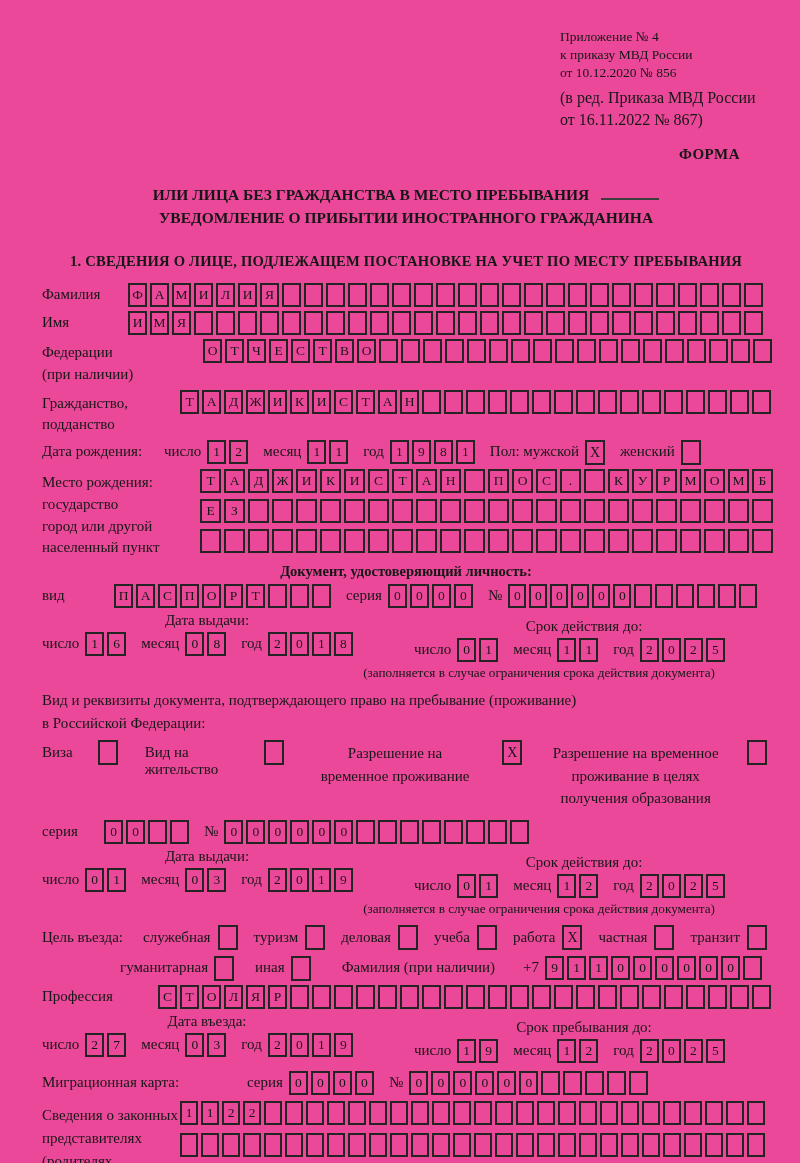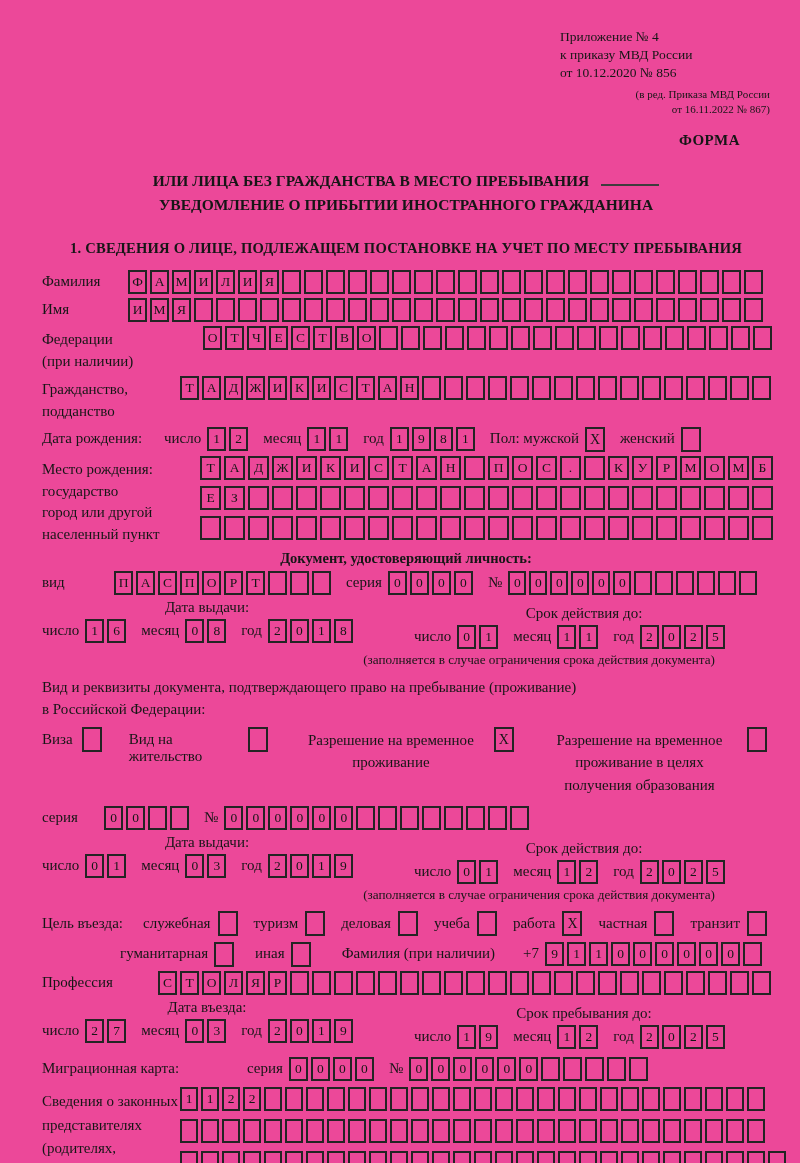--- a/index.html
+++ b/index.html
@@ -3,21 +3,21 @@
 <meta charset="utf-8">
 <style>
   html,body{margin:0;padding:0;background:#ffffff;}
   .page{
     position:relative;width:800px;height:1163px;box-sizing:border-box;
     padding:28px 30px 0 42px;background:#ec4899;overflow:hidden;
     font-family:Liberation Serif, serif;color:#161616;font-size:15px;
   }
   
   .appendix{margin-left:auto;width:210px;font-size:13.5px;line-height:1.32;}
-  .appendix .rev{margin-top:6px;font-size:11px;text-align:right;}
+  .appendix .rev{margin-top:6px;font-size:16px;}
   .forma{text-align:right;padding-right:30px;font-weight:bold;margin-top:16px;font-size:15px;letter-spacing:.5px;}
   .title{text-align:center;font-weight:bold;font-size:15.5px;margin-top:20px;line-height:1.5;}
   .blank-line{display:inline-block;width:58px;height:13px;border-bottom:2.5px solid #3d3d3d;margin-left:12px;}
   .sec-heading{text-align:center;font-weight:bold;font-size:14.6px;margin-top:24px;margin-bottom:13px;letter-spacing:.2px;}
   
   .frow{display:flex;align-items:flex-start;margin-bottom:4px;}
   .lbl{flex-shrink:0;padding-top:3px;}
   .lbl2{line-height:1.45;}
   .boxes{display:inline-flex;flex-wrap:nowrap;}
   .cell{
@@ -33,21 +33,21 @@
   .dates2{display:flex;margin-top:3px;}
   .dcol1{width:372px;flex-shrink:0;}
   .dcap{text-align:center;margin-bottom:3px;}
   .dcap-left{width:330px;}
   .dcap-right{width:340px;text-align:center;margin-bottom:3px;margin-top:6px;}
   .dstrip{display:flex;align-items:flex-start;}
   .note-right{text-align:right;padding-right:55px;font-size:13.2px;margin:3px 0 8px;}
   
   .resline{line-height:1.5;}
   .resopts{display:flex;align-items:flex-start;margin:6px 0 10px;}
-  .opt{display:flex;align-items:flex-start;}
+  .opt{display:flex;align-items:flex-start;gap:16px;}
   .opt .t{padding-top:4px;margin-right:9px;}
   .opt .tc{text-align:center;line-height:1.5;padding-top:2px;}
   .w205{max-width:205px;}
   .w215{max-width:215px;}
   
   .purpose{display:flex;justify-content:space-between;align-items:flex-start;margin-bottom:6px;}
   .pop{display:flex;align-items:flex-start;}
   .pop .t{padding-top:4px;margin-right:7px;}
   .indent{margin-left:78px;}
   

